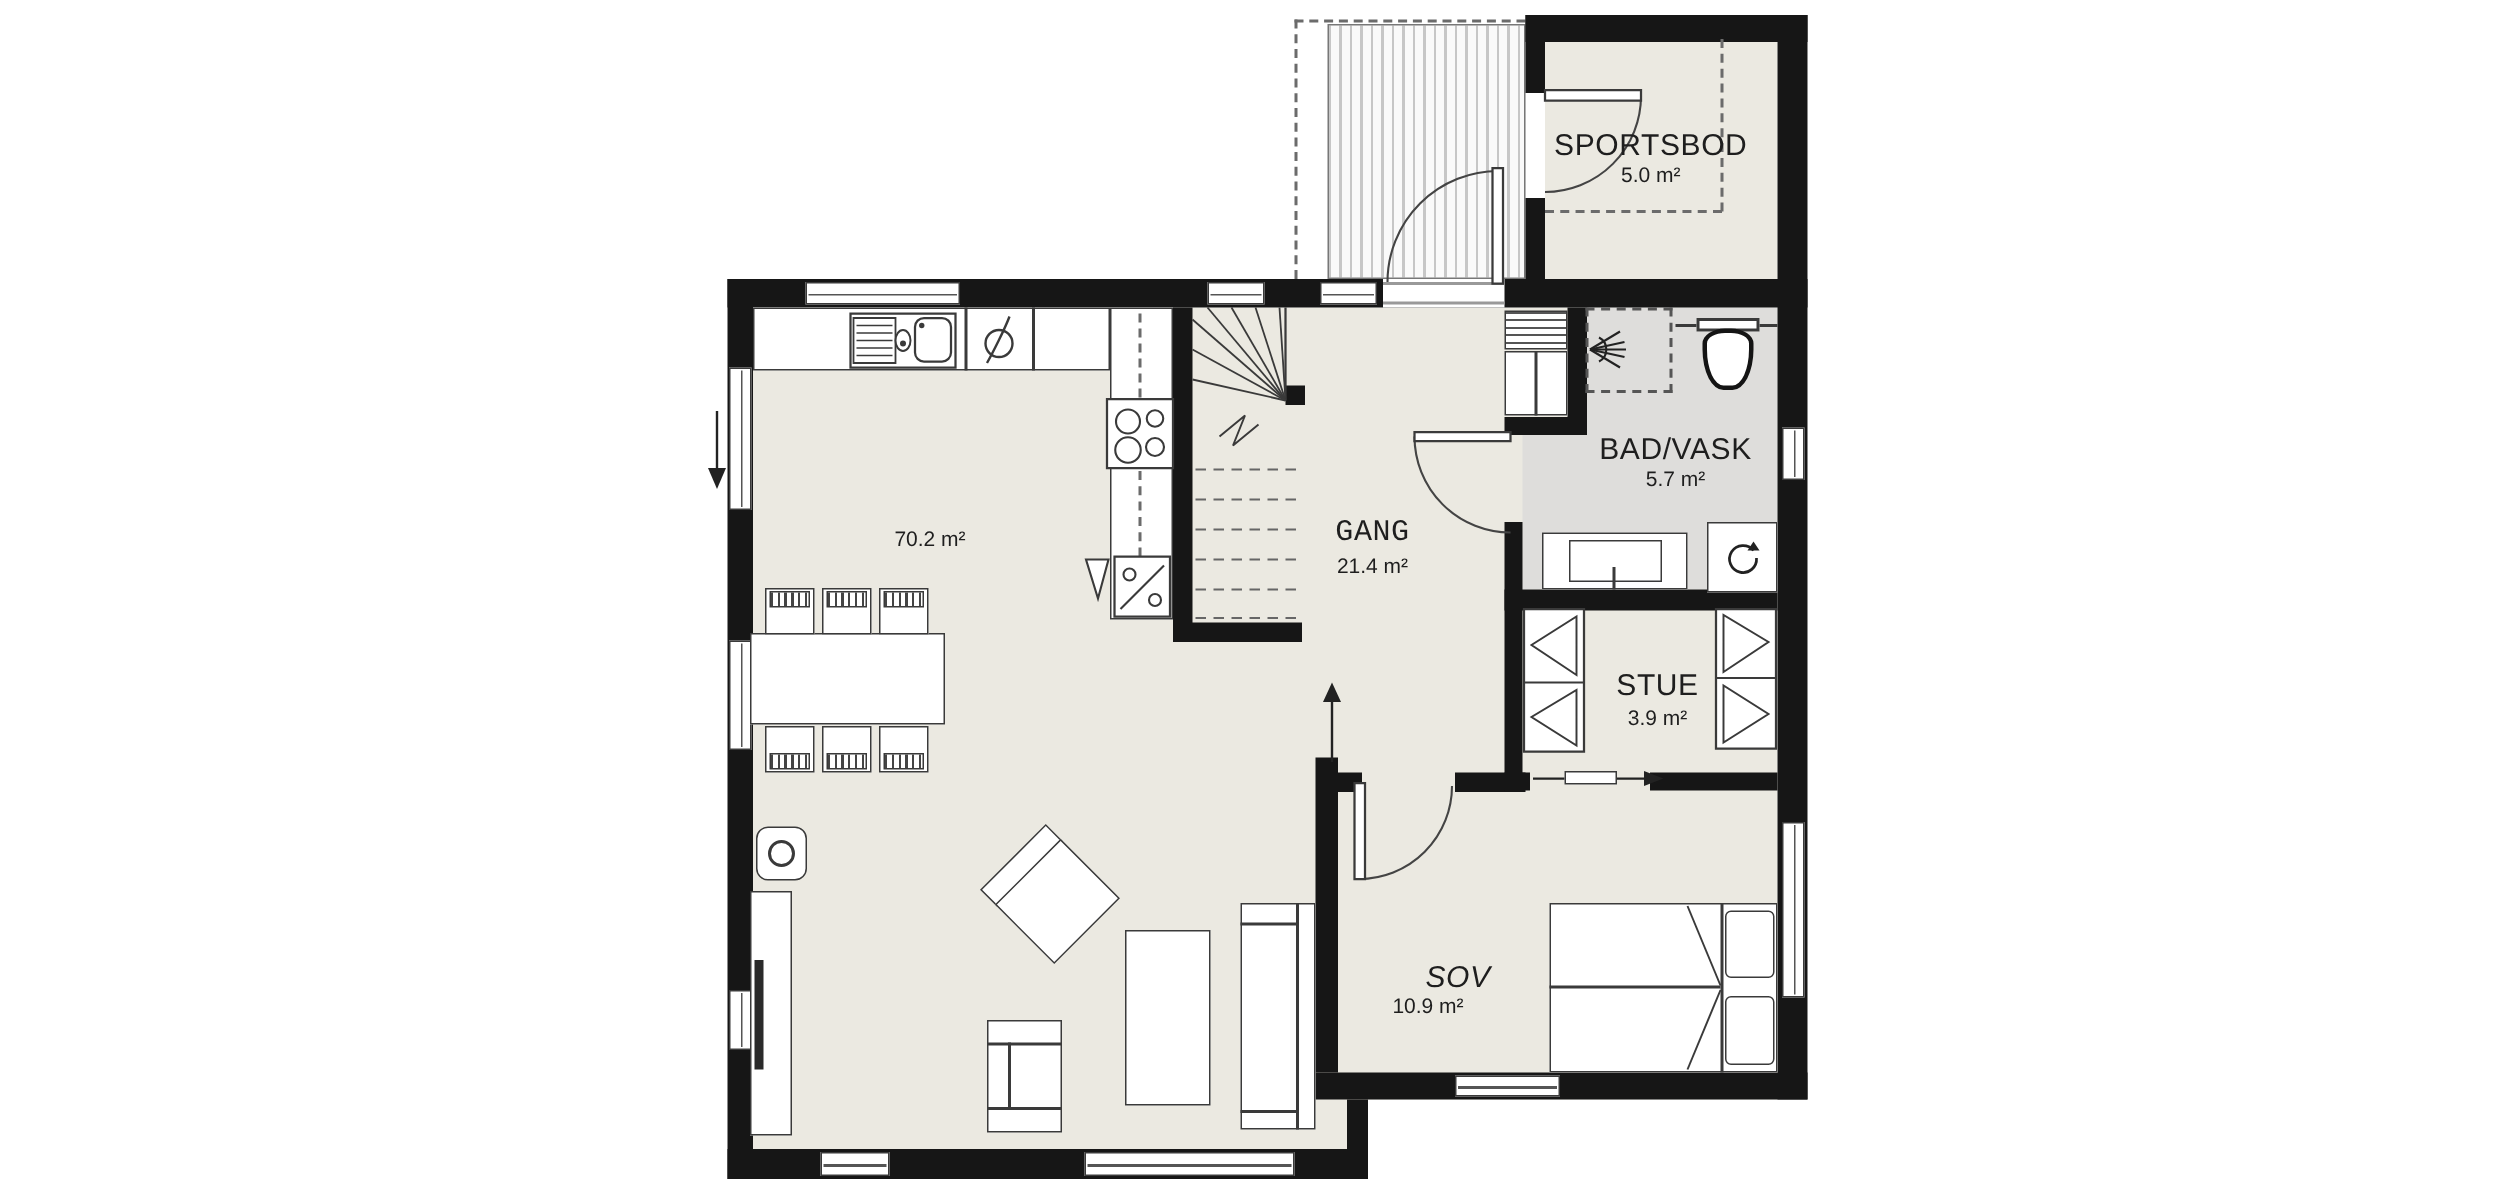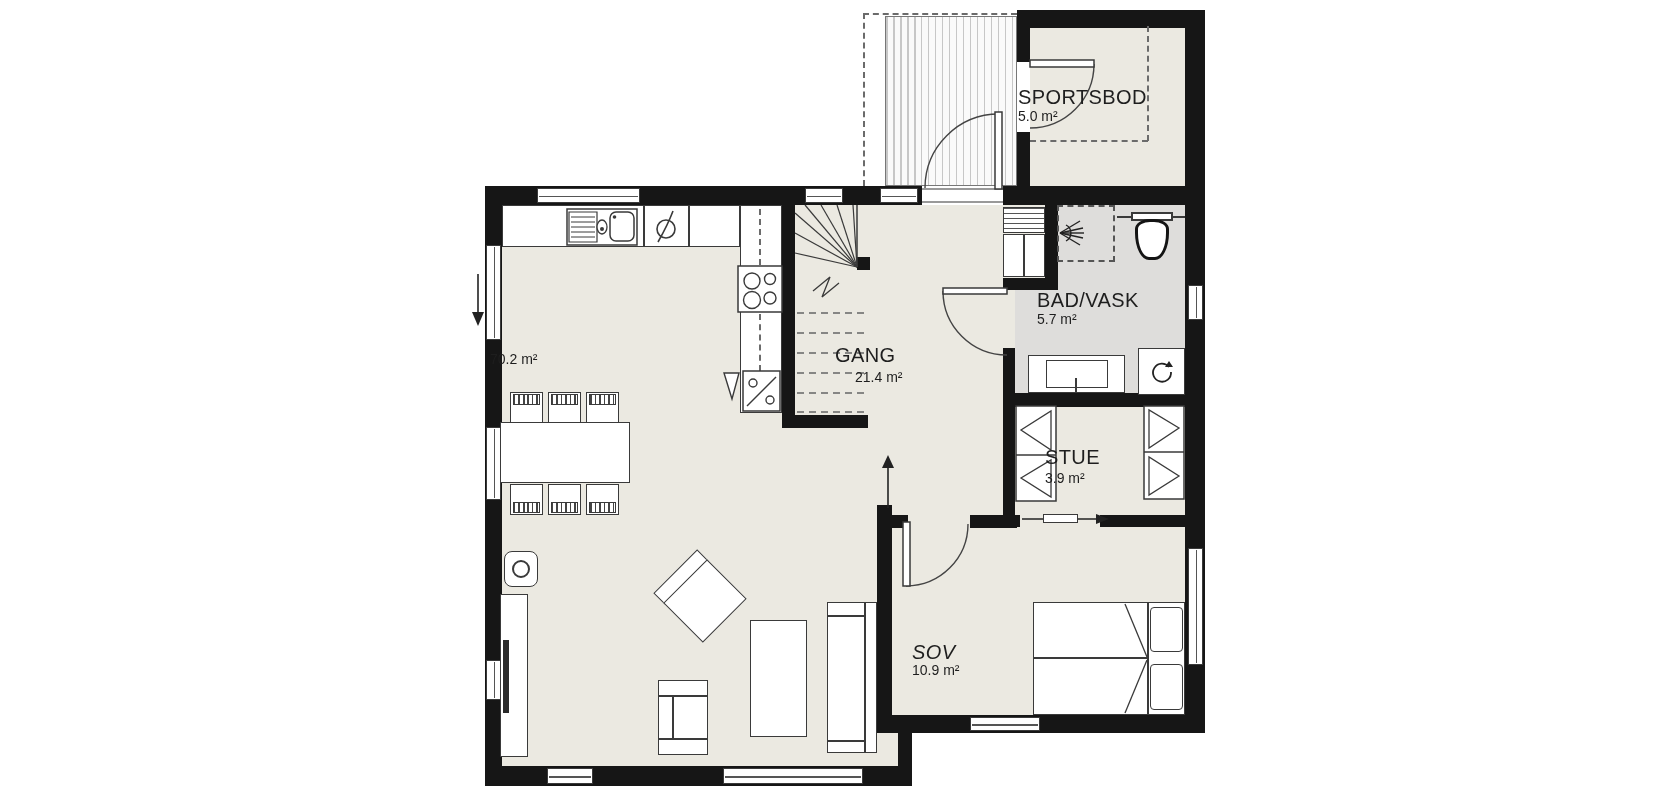--- a/index.html
+++ b/index.html
@@ -16,21 +16,21 @@
   .win{position:absolute;background:#fff;border:1.5px solid #3a3a3a;box-sizing:border-box;}
   .win.h::before{content:"";position:absolute;left:1px;right:1px;top:50%;height:1.5px;background:#555;}
   .win.v::before{content:"";position:absolute;top:1px;bottom:1px;left:50%;width:1.5px;background:#555;}
   .open{position:absolute;background:#fff;}
   .dashv{position:absolute;width:0;border-left:2px dashed #6b6b6b;}
   .dashh{position:absolute;height:0;border-top:2px dashed #6b6b6b;}
   .deck{position:absolute;background:repeating-linear-gradient(90deg,#c7c7c7 0 1.5px,#fafafa 1.5px 7px);
         border:1.5px solid #777;box-sizing:border-box;}
   .grille{position:absolute;border:1.5px solid #3a3a3a;box-sizing:border-box;
           background:repeating-linear-gradient(180deg,#555 0 1.2px,#fff 1.2px 5px);}
-  .lbl{position:absolute;color:#1e1e1e;text-align:left;white-space:nowrap;}
+  .lbl{position:absolute;color:#1e1e1e;text-align:center;white-space:nowrap;}
   .name{font-size:20px;letter-spacing:.4px;}
   .area{font-size:14px;}
   .chair{position:absolute;width:33px;height:31px;border:1.5px solid #3a3a3a;background:#fff;box-sizing:border-box;}
   .chair .hb{position:absolute;left:2px;right:2px;height:9px;border:1px solid #3a3a3a;
              background:repeating-linear-gradient(90deg,#444 0 1.5px,#fff 1.5px 4.5px);}
   .chair.top .hb{top:1px;}
   .chair.bot .hb{bottom:1px;}
   svg{position:absolute;overflow:visible;}
   svg *{vector-effect:non-scaling-stroke;}
 </style>
@@ -267,28 +267,28 @@
     <line x1="10" y1="56" x2="10" y2="14" stroke="#222" stroke-width="1.6"></line>
     <polygon points="4,16 16,16 10,3" fill="#222"></polygon>
   </svg>
   <svg style="left:468px;top:272px;" width="20" height="58" viewBox="0 0 20 58">
     <line x1="10" y1="2" x2="10" y2="42" stroke="#222" stroke-width="1.6"></line>
     <polygon points="4,40 16,40 10,54" fill="#222"></polygon>
   </svg>
 
   <div class="lbl area" style="left:490px;top:351px;width:260px;">70.2 m²</div>
 
-  <div class="lbl name" style="left:835px;top:344px;width:120px;">GANG</div>
+  <div class="lbl name" style="left:855px;top:344px;width:120px;font-family:Liberation Mono, monospace;">GANG</div>
   <div class="lbl area" style="left:855px;top:369px;width:120px;">21.4 m²</div>
 
   <div class="lbl name" style="left:1037px;top:289px;width:160px;">BAD/VASK</div>
   <div class="lbl area" style="left:1037px;top:311px;width:160px;">5.7 m²</div>
 
   <div class="lbl name" style="left:1045px;top:446px;width:120px;">STUE</div>
   <div class="lbl area" style="left:1045px;top:470px;width:120px;">3.9 m²</div>
 
   <div class="lbl name" style="left:912px;top:641px;width:120px;font-style:italic;">SOV</div>
-  <div class="lbl area" style="left:912px;top:662px;width:120px;">10.9 m²</div>
+  <div class="lbl area" style="left:892px;top:662px;width:120px;">10.9 m²</div>
 
   <div class="lbl name" style="left:1018px;top:86px;width:165px;">SPORTSBOD</div>
   <div class="lbl area" style="left:1018px;top:108px;width:165px;">5.0 m²</div>
 
 </div>
 
 </body></html>

